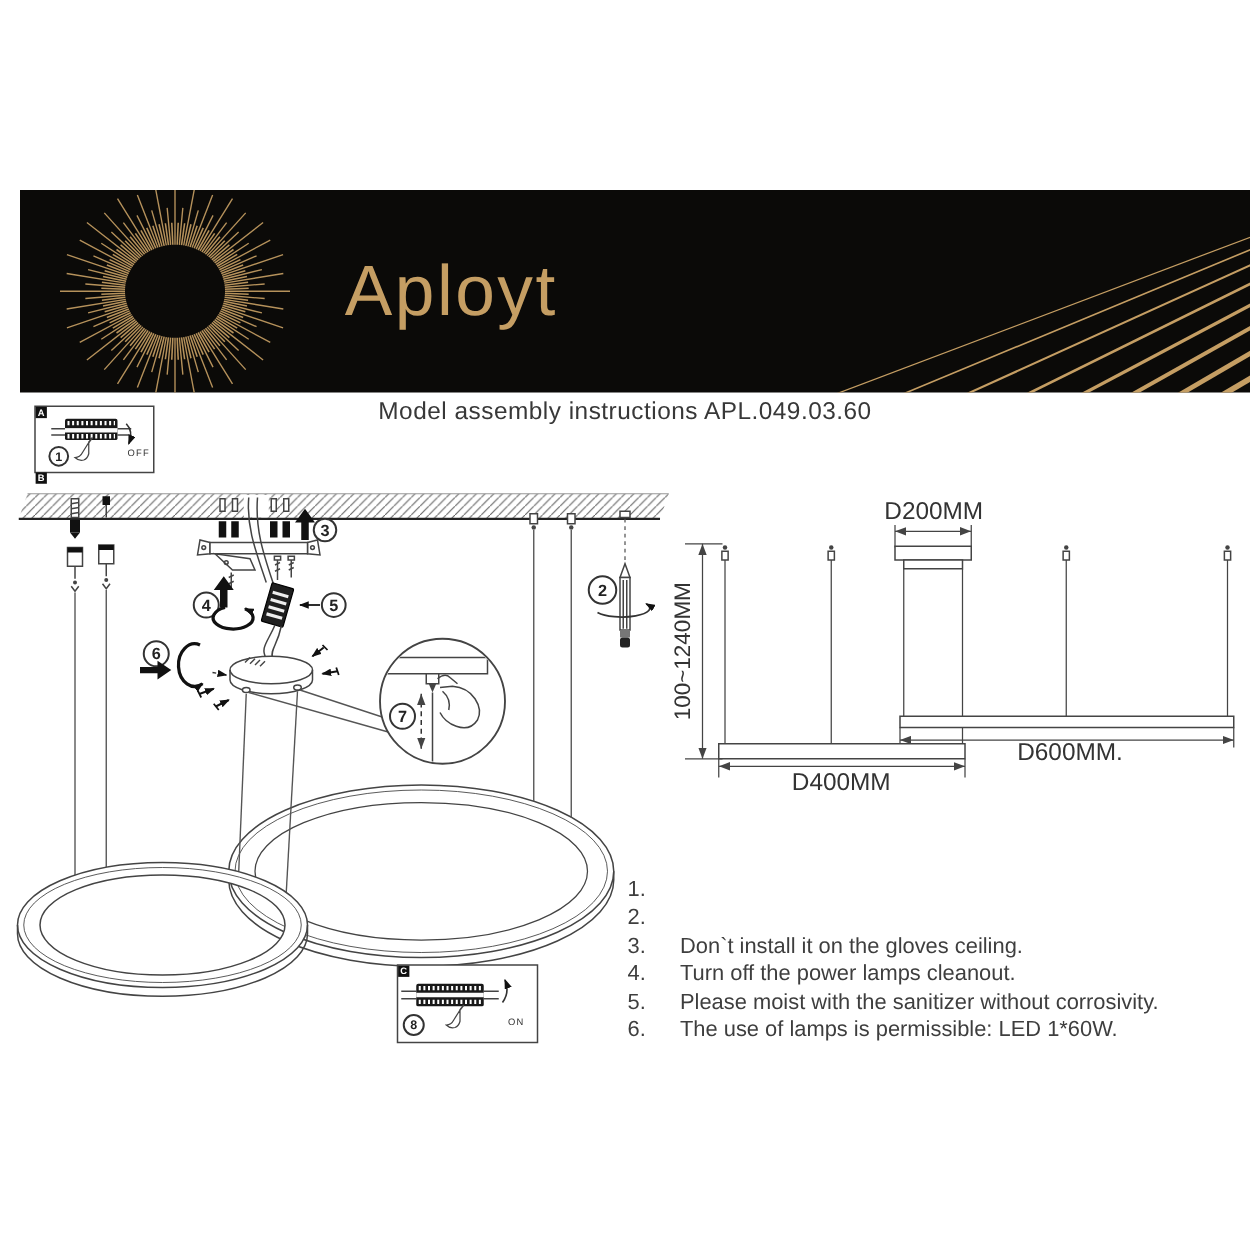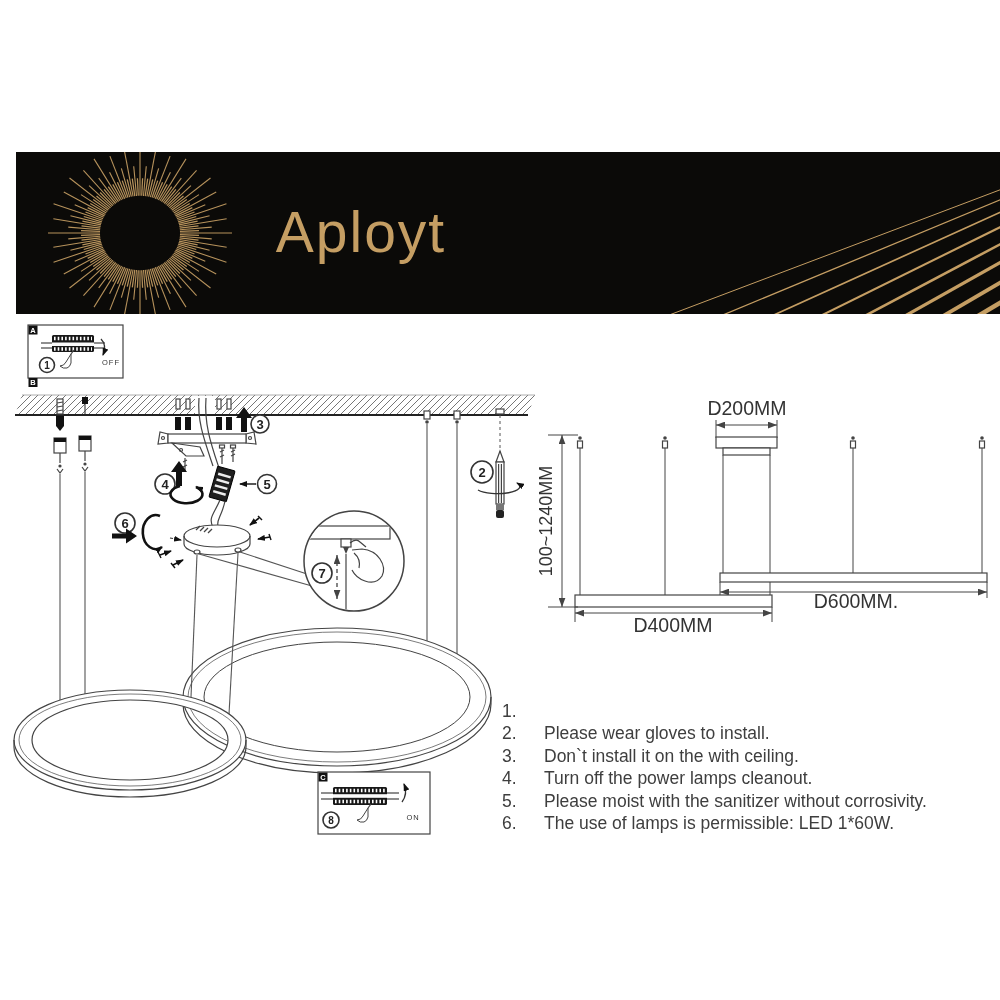--- a/index.html
+++ b/index.html
@@ -189,20 +189,21 @@
         <line class="ray" x1="898" y1="181" x2="1040" y2="98" stroke-width="3.8" stroke="#c59e63"></line>
         <line class="ray" x1="928" y1="184" x2="1045" y2="115" stroke-width="4.5" stroke="#c59e63"></line>
         <line class="ray" x1="954" y1="187" x2="1050" y2="133" stroke-width="5.2" stroke="#c59e63"></line>
         <line class="ray" x1="976" y1="190" x2="1055" y2="152" stroke-width="6" stroke="#c59e63"></line>
         <line class="ray" x1="994" y1="194" x2="1058" y2="170" stroke-width="6.5" stroke="#c59e63"></line>
       </g>
       <text id="brandtext" x="345" y="100" text-anchor="middle" style="font:57px 'Liberation Sans',sans-serif;letter-spacing:2px" fill="#c59e63">Aployt</text>
     </svg>
   </div>
 
+  <div class="title">Model assembly instructions APL.049.03.60</div>
 
   <svg class="diagram" width="1000" height="545" viewBox="0 0 1000 545">
     <defs>
       <pattern id="hatch" patternUnits="userSpaceOnUse" width="7" height="7">
         <line x1="0" y1="7" x2="7" y2="0" stroke="#666" stroke-width="0.9"></line>
       </pattern>
       <marker id="ma" orient="auto" markerUnits="userSpaceOnUse" markerWidth="9" markerHeight="7" refX="8" refY="3" viewBox="0 0 8 6">
           <path d="M0,0L8,3L0,6Z" fill="#444"></path>
         </marker>
       <marker id="mas" orient="auto-start-reverse" markerUnits="userSpaceOnUse" markerWidth="9" markerHeight="7" refX="8" refY="3" viewBox="0 0 8 6">
@@ -488,25 +489,24 @@
       </g>
     </g>
   </svg>
 
   <div class="instr">
     <div class="row">
         <span class="n">1.</span>
       </div>
     <div class="row">
         <span class="n">2.</span>
-        <span>Please wear gloves to install.</span>
       </div>
     <div class="row">
         <span class="n">3.</span>
-        <span>Don`t install it on the with ceiling.</span>
+        <span>Don`t install it on the gloves ceiling.</span>
       </div>
     <div class="row">
         <span class="n">4.</span>
         <span>Turn off the power lamps cleanout.</span>
       </div>
     <div class="row">
         <span class="n">5.</span>
         <span>Please moist with the sanitizer without corrosivity.</span>
       </div>
     <div class="row">

